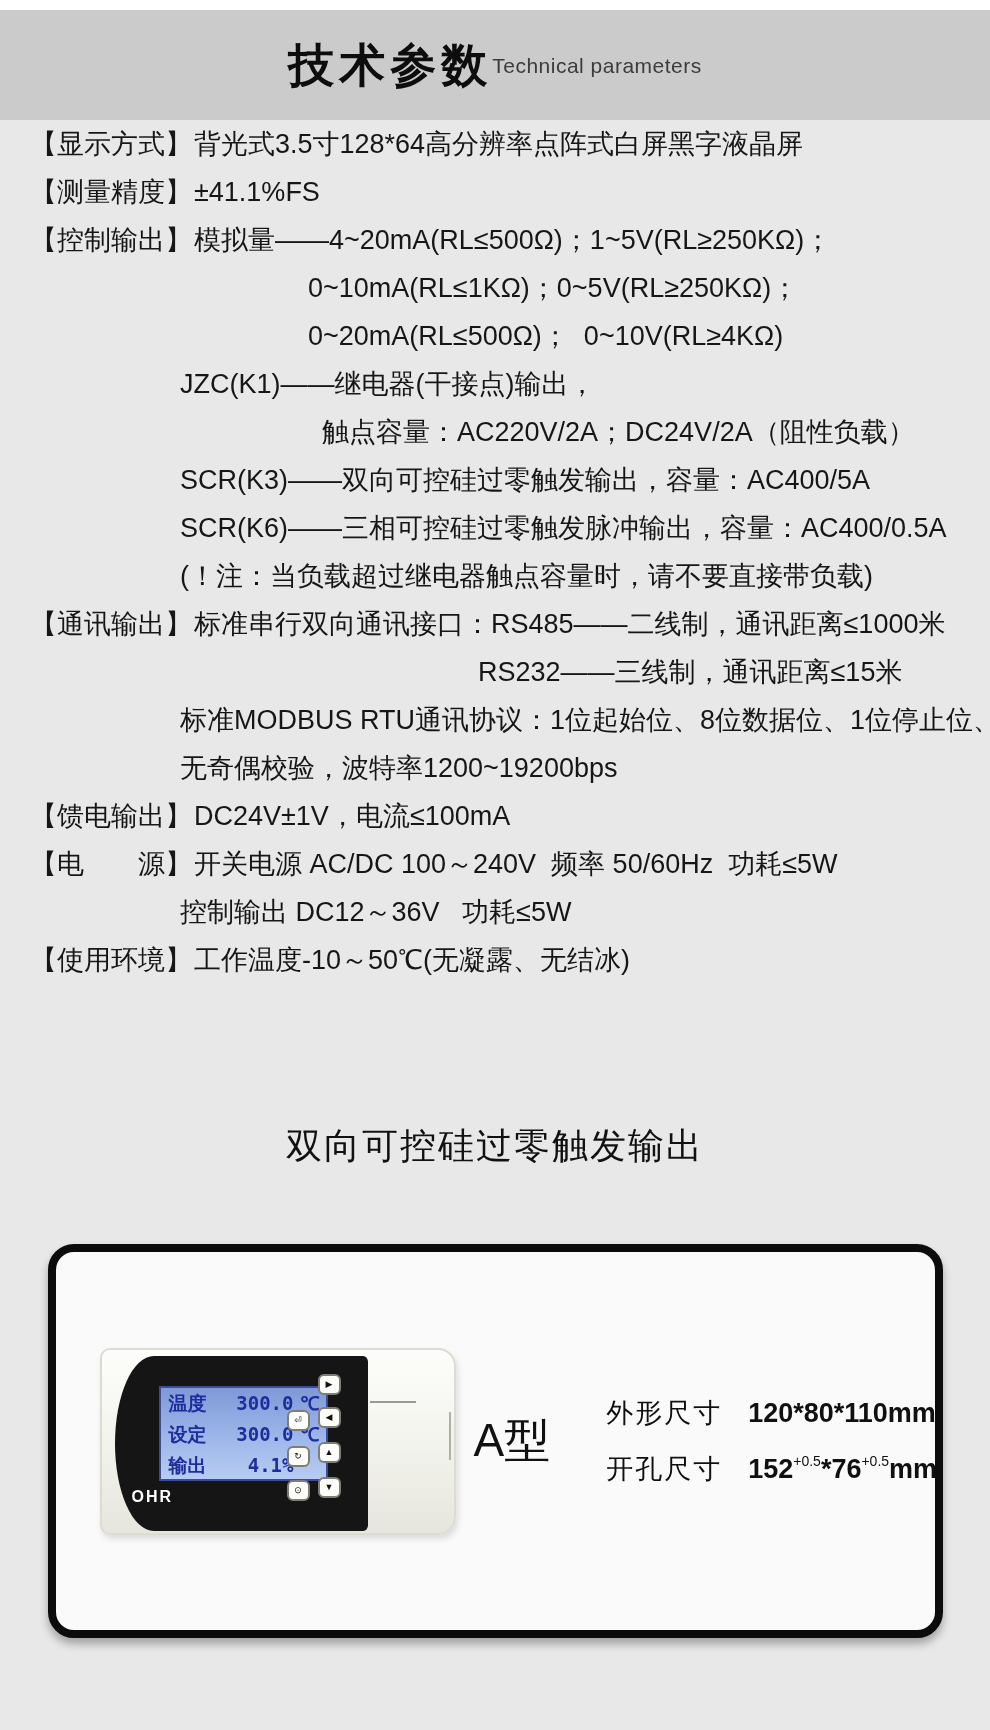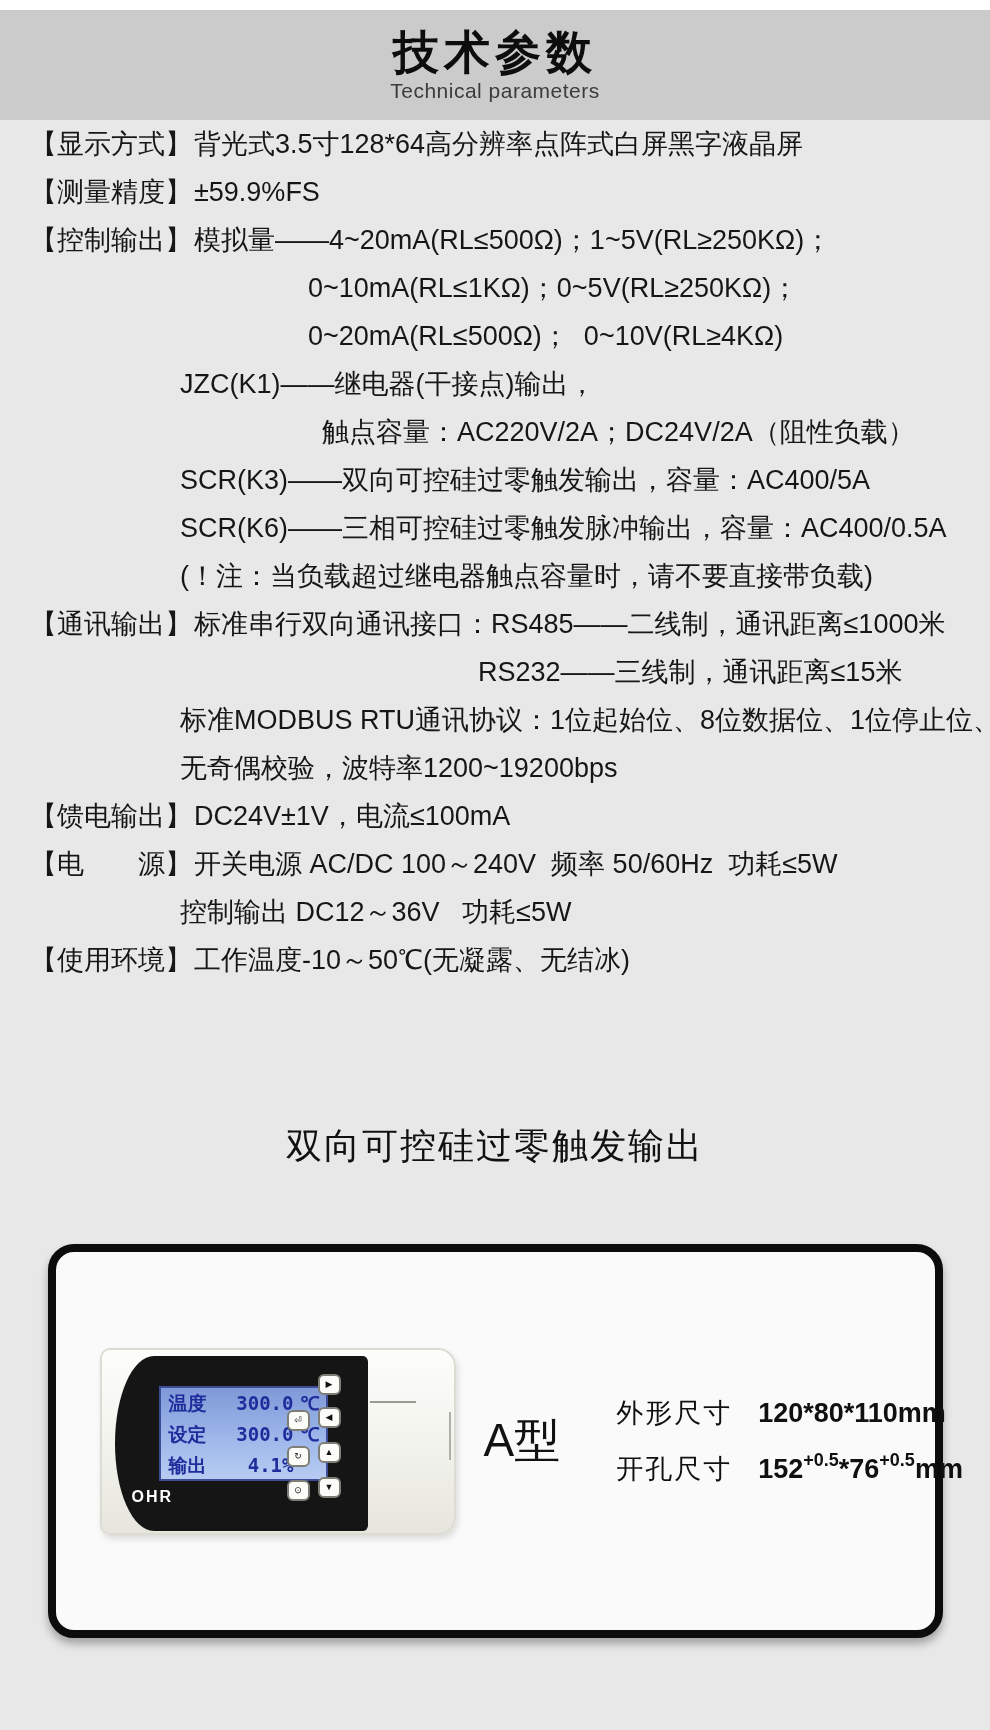--- a/index.html
+++ b/index.html
@@ -8,21 +8,21 @@
     width:990px;height:1730px;
     background:#e9e8e8;
     font-family:"Liberation Sans",sans-serif;
     color:#141414;
     overflow:hidden;
   }
   
   .top-strip{height:10px;background:#ffffff;}
   .band{
     height:110px;background:#cbcbcb;
-    display:flex;flex-direction:column;align-items:center;justify-content:center;
+    display:flex;flex-direction:row;align-items:center;justify-content:center;
   }
   .band .title{
     font-size:46px;font-weight:bold;letter-spacing:5px;color:#0d0d0d;line-height:1.1;
   }
   .band .subtitle{
     font-size:21px;color:#3c3c3c;margin-top:2px;letter-spacing:0.5px;
   }
   
   .specs{}
   .line{
@@ -97,43 +97,43 @@
   }
   .k0{left:216px;top:24px;}
   .k1{left:185px;top:60px;}
   .k2{left:216px;top:57px;}
   .k3{left:185px;top:96px;}
   .k4{left:216px;top:92px;}
   .k5{left:185px;top:130px;}
   .k6{left:216px;top:127px;}
   
   .model{
-    margin-left:28px;font-size:46px;color:#111;flex:0 0 auto;
+    margin-left:18px;font-size:46px;color:#111;flex:0 0 auto;
   }
   .dims{margin-left:56px;display:flex;flex-direction:column;gap:20px;}
   .dim-row{display:flex;align-items:baseline;white-space:pre;}
   .dim-label{font-size:27px;font-weight:normal;letter-spacing:2px;color:#101010;}
   .dim-value{margin-left:26px;font-size:27px;font-weight:bold;color:#101010;}
-  .dim-value sup{font-size:18px;position:relative;top:-2px;font-weight:bold;}
+  .dim-value sup{font-size:14px;position:relative;top:-2px;font-weight:normal;}
 </style>
 </head>
 <body>
 
 <div class="page">
 
   <div class="top-strip"></div>
 
   <div class="band">
     <div class="title">技术参数</div>
     <div class="subtitle">Technical parameters</div>
   </div>
 
   <div class="specs">
     <div class="line ind0"><span class="lbl">【显示方式】</span><span>背光式3.5寸128*64高分辨率点阵式白屏黑字液晶屏</span></div>
-    <div class="line ind0"><span class="lbl">【测量精度】</span><span>±59.9%FS</span></div>
+    <div class="line ind0"><span class="lbl">【测量精度】</span><span>±41.1%FS</span></div>
     <div class="line ind0"><span class="lbl">【控制输出】</span><span>模拟量——4~20mA(RL≤500Ω)；1~5V(RL≥250KΩ)；</span></div>
     <div class="line ind2"><span>0~10mA(RL≤1KΩ)；0~5V(RL≥250KΩ)；</span></div>
     <div class="line ind2"><span>0~20mA(RL≤500Ω)；  0~10V(RL≥4KΩ)</span></div>
     <div class="line ind1"><span>JZC(K1)——继电器(干接点)输出，</span></div>
     <div class="line ind3"><span>触点容量：AC220V/2A；DC24V/2A（阻性负载）</span></div>
     <div class="line ind1"><span>SCR(K3)——双向可控硅过零触发输出，容量：AC400/5A</span></div>
     <div class="line ind1"><span>SCR(K6)——三相可控硅过零触发脉冲输出，容量：AC400/0.5A</span></div>
     <div class="line ind1"><span>(！注：当负载超过继电器触点容量时，请不要直接带负载)</span></div>
     <div class="line ind0"><span class="lbl">【通讯输出】</span><span>标准串行双向通讯接口：RS485——二线制，通讯距离≤1000米</span></div>
     <div class="line ind4"><span>RS232——三线制，通讯距离≤15米</span></div>

